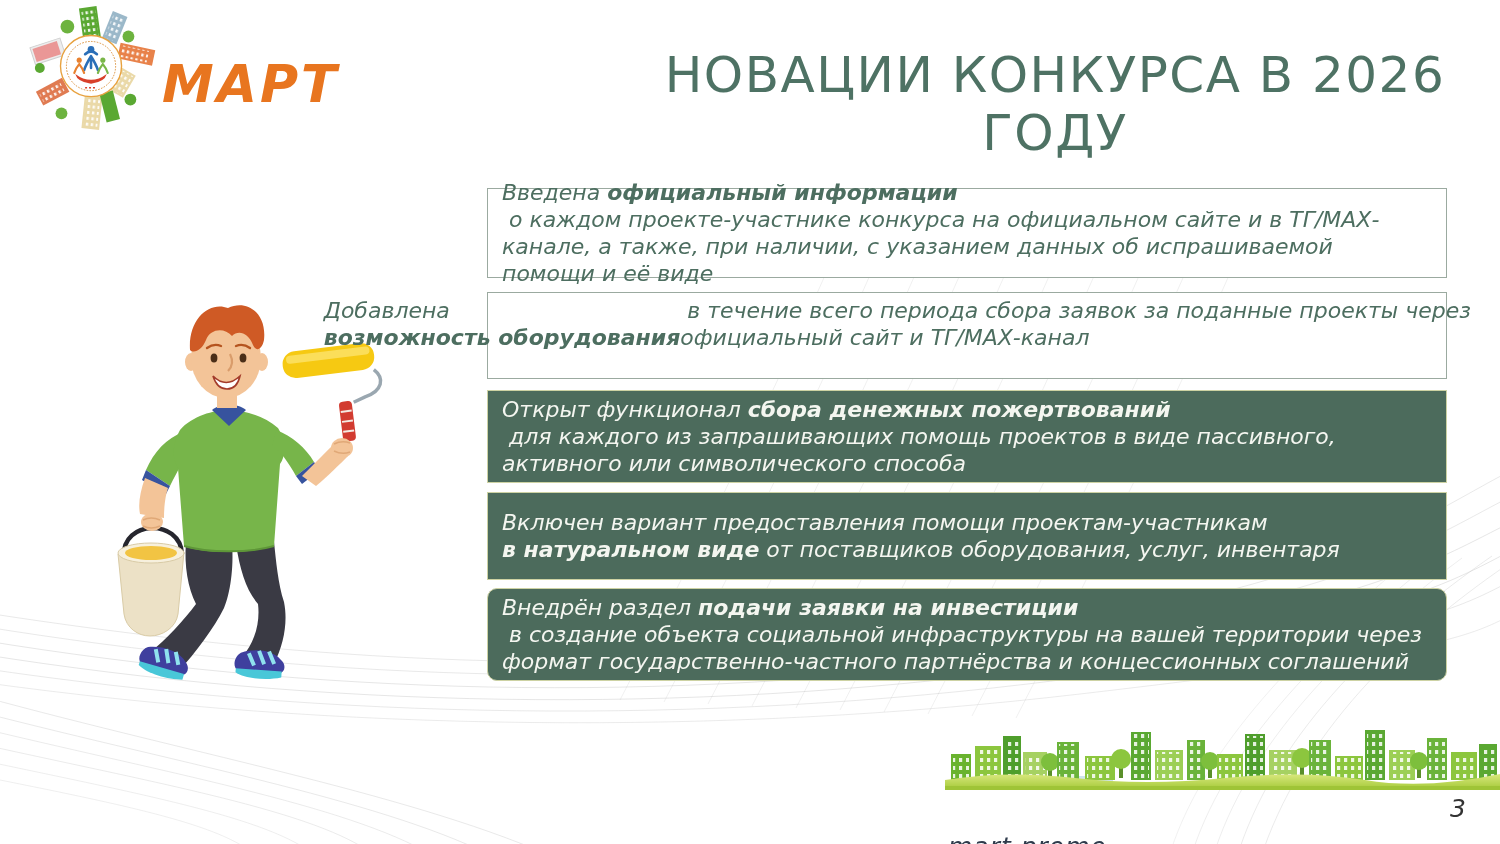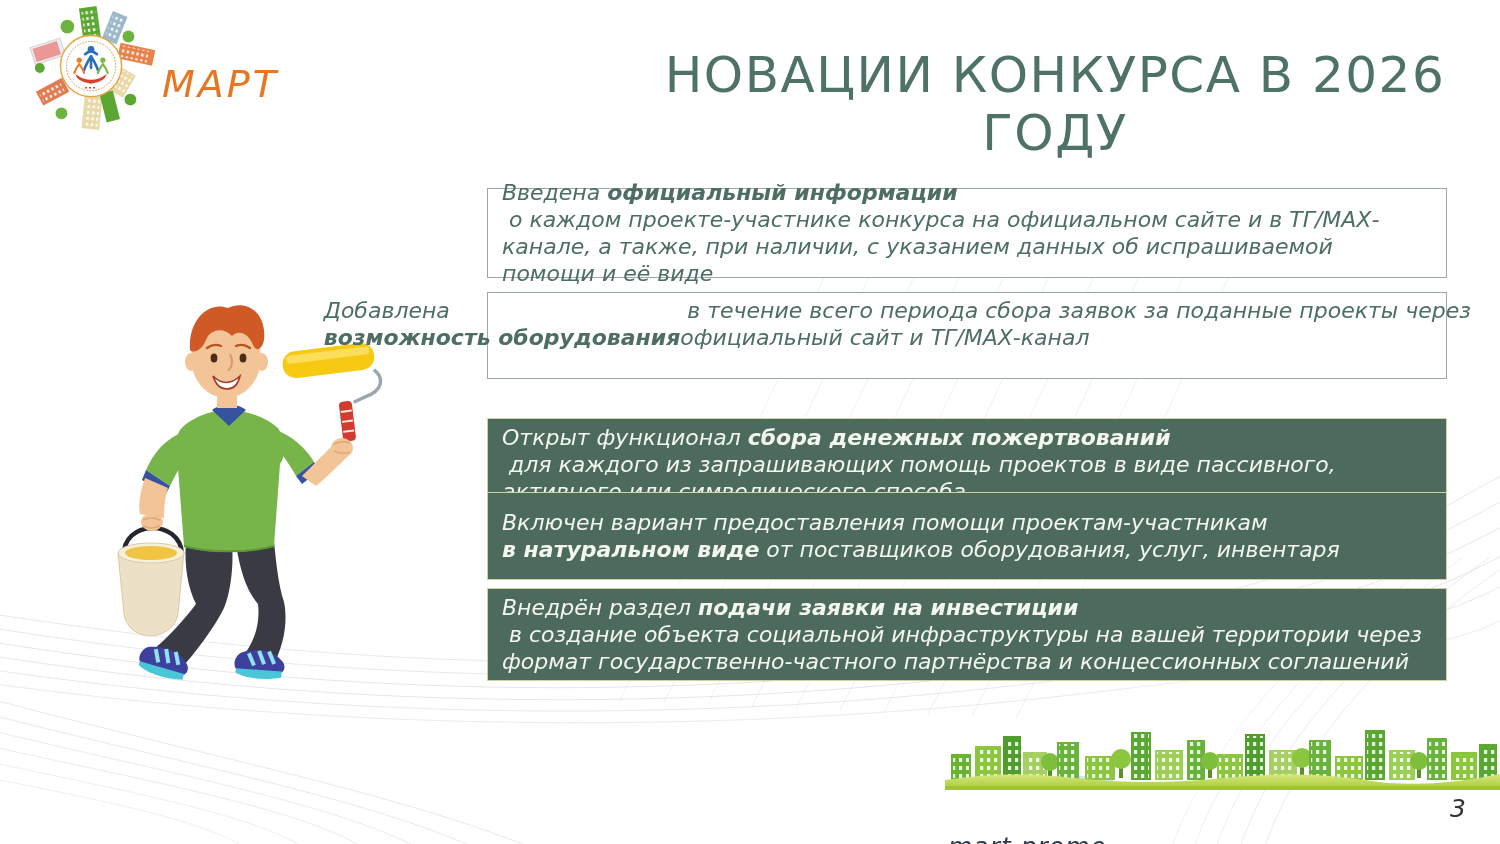--- a/index.html
+++ b/index.html
@@ -1,38 +1,38 @@
 <!DOCTYPE html>
 <html><head>
 <meta charset="utf-8">
 <style>
   html,body{margin:0;padding:0;background:#888;}
   .slide{position:relative;width:1500px;height:844px;background:#ffffff;overflow:hidden;
          font-family:"DejaVu Sans",sans-serif;}
   .bg-waves{position:absolute;left:0;top:0;z-index:0;}
   
   .logo{position:absolute;left:28px;top:4px;z-index:2;display:flex;align-items:center;}
-  .logo-word{font-size:38px;font-weight:normal;font-style:italic;color:#E8751F;
+  .logo-word{font-size:52px;font-weight:bold;font-style:italic;color:#E8751F;
              letter-spacing:3px;margin-left:6px;margin-top:28px;}
   
   .title{position:absolute;left:620px;top:46px;width:870px;z-index:2;text-align:center;
          font-size:50px;letter-spacing:1.5px;color:#4E7264;font-weight:400;}
   
   .boxes{position:absolute;left:487px;top:0;width:960px;z-index:3;}
   .ibox{position:absolute;left:0;width:960px;box-sizing:border-box;display:flex;flex-wrap:wrap;
         align-content:center;padding:4px 14px;font-style:italic;font-size:22px;line-height:27px;}
   .ibox span{white-space:pre-wrap;}
   .ibox .b{font-weight:bold;}
   .ibox.light{background:#ffffff;border:1px solid #9BAAA0;color:#4D6E60;}
   .ibox.dark{background:#4C6B5C;border:1px solid #CDD2A3;color:#F4F6F0;}
   .bx0{top:188px;height:90px;}
   .bx1{top:292px;height:87px;flex-direction:column;}
-  .bx2{top:390px;height:93px;margin-top:28px;}
+  .bx2{top:390px;height:93px;}
   .bx3{top:492px;height:88px;}
-  .bx4{top:588px;height:93px;}
+  .bx4{top:588px;height:93px;border-radius:10px;}
   
   .character{position:absolute;left:88px;top:298px;z-index:2;}
   
   .skyline{position:absolute;left:945px;top:726px;z-index:2;}
   .site{position:absolute;left:948px;top:832px;z-index:3;font-size:25px;font-style:italic;
         color:#2F3B4C;letter-spacing:1px;}
   .pageno{position:absolute;right:34px;top:794px;z-index:3;font-size:25px;font-style:italic;color:#333;}
 </style>
 </head>
 <body>

